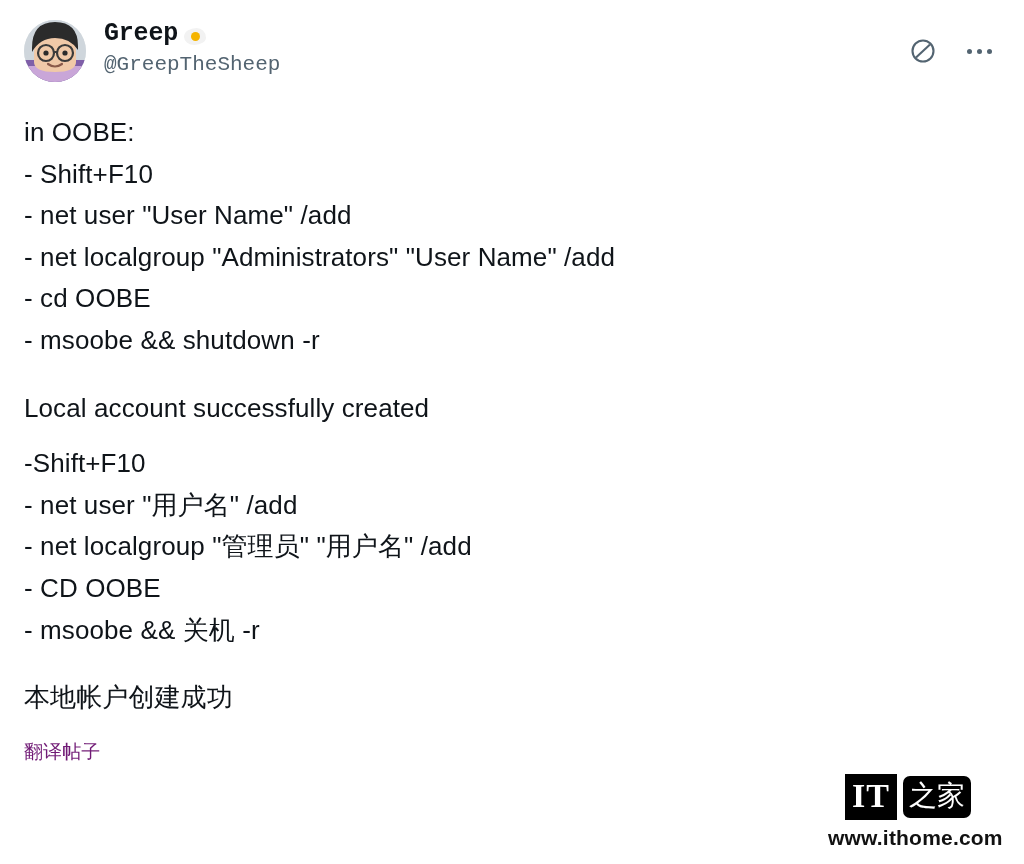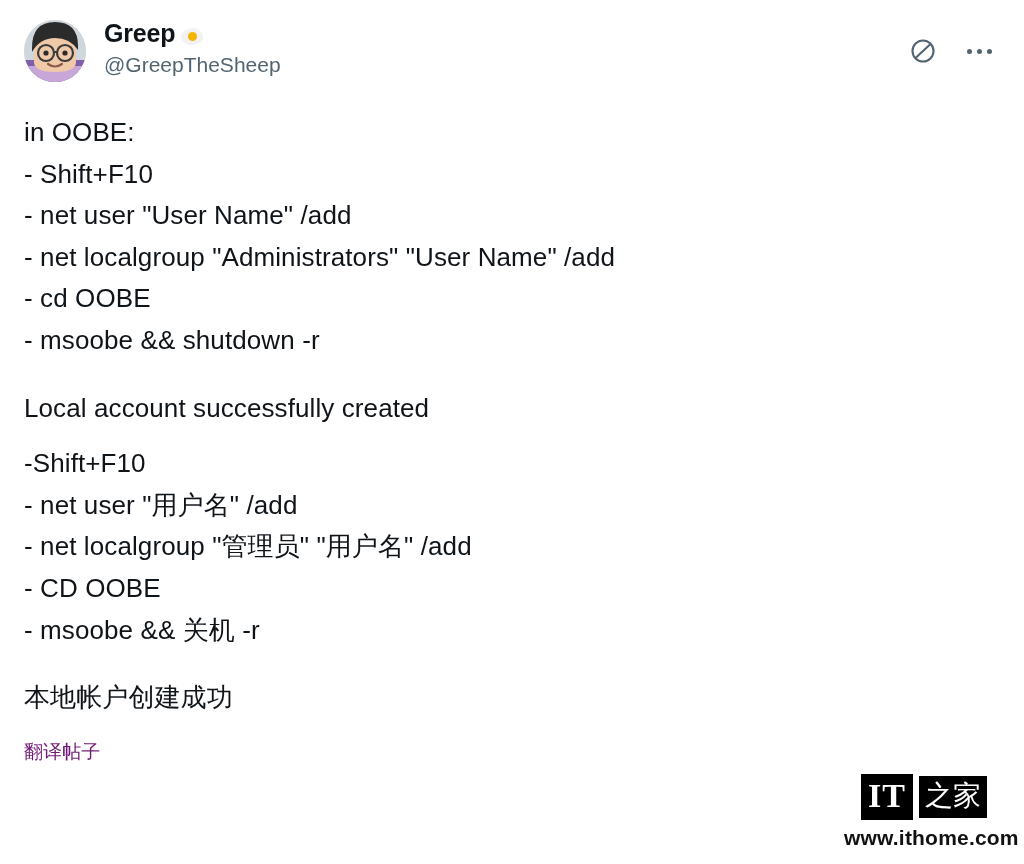--- a/index.html
+++ b/index.html
@@ -44,20 +44,21 @@
     position: relative;
   }
   .avatar svg { display: block; }
 
   .names {
     margin-left: 18px;
     display: flex;
     flex-direction: column;
     justify-content: flex-start;
     padding-top: 2px;
+    font-family: Liberation Mono, monospace;
   }
   .name-row {
     display: flex;
     align-items: center;
     gap: 6px;
   }
   .display-name {
     font-size: 25px;
     font-weight: bold;
     color: #0f1419;
@@ -141,21 +142,21 @@
     margin-top: 18px;
     font-size: 19px;
     color: #701a75;
     cursor: pointer;
     display: inline-block;
   }
 
   
   .watermark {
     position: absolute;
-    right: 20px;
+    right: 36px;
     bottom: 14px;
     width: 160px;
   }
   .wm-logo {
     display: flex;
     align-items: center;
     justify-content: center;
     gap: 6px;
   }
   .wm-it {
@@ -168,20 +169,21 @@
     letter-spacing: 1px;
     font-family: "Liberation Serif", serif;
   }
   .wm-cn {
     background: #000;
     color: #fff;
     font-size: 28px;
     line-height: 1;
     padding: 6px 6px 8px 6px;
     font-family: "DejaVu Sans", sans-serif;
+    border-radius: 7px;
   }
   .wm-url {
     margin-top: 6px;
     font-size: 21px;
     color: #111;
     font-weight: bold;
     letter-spacing: 0.2px;
   }
 </style>
 </head>

